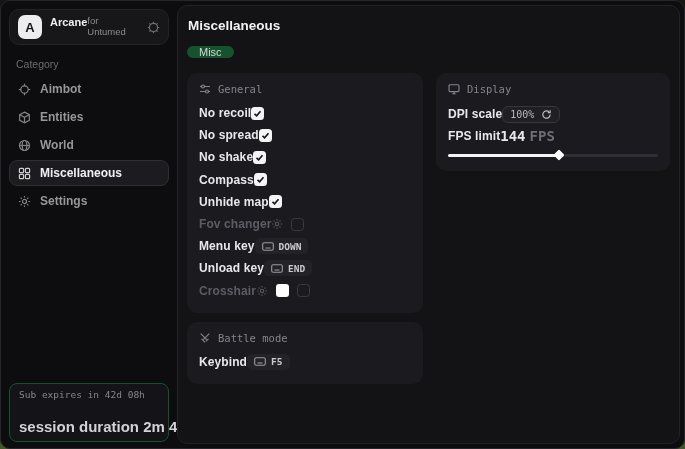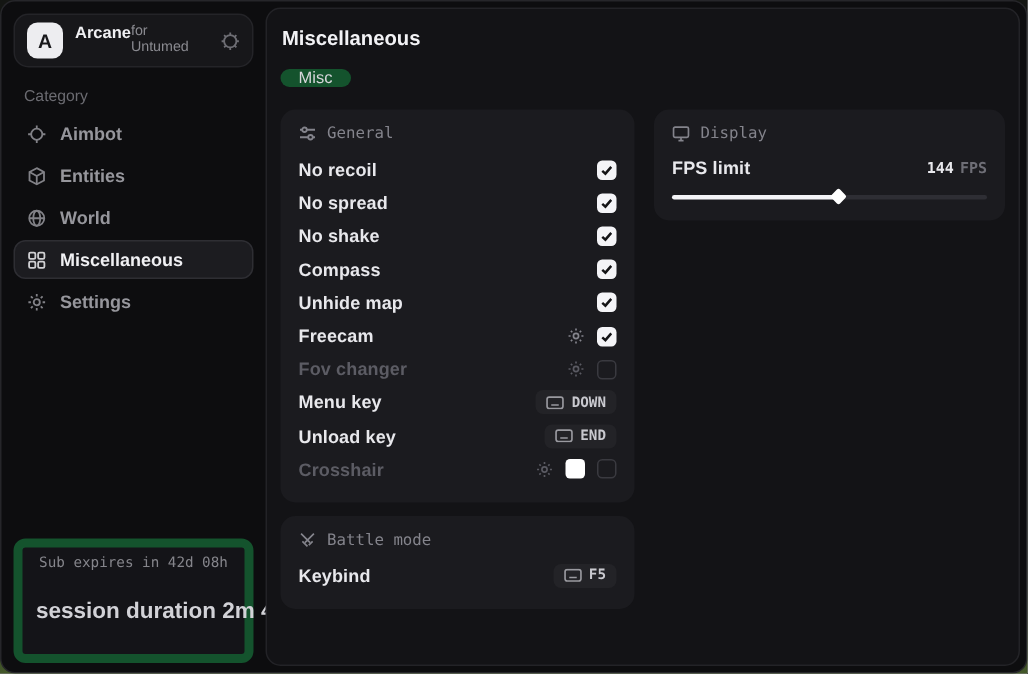--- a/index.html
+++ b/index.html
@@ -41,23 +41,22 @@
   .nav { display:flex; flex-direction:column; gap:2px; }
   .nav-item {
     height:26px; display:flex; align-items:center; gap:9px;
     padding:0 8px; border-radius:8px; border:1px solid transparent;
     color:#96969c; font-size:12px; font-weight:600; cursor:default;
   }
   .nav-item .nav-icon { display:flex; color:inherit; opacity:.85; }
   .nav-item.selected { background:#1c1c20; border-color:#2e2e33; color:#f0f0f3; }
   .sub-card {
     margin-top:auto;
-    background:#141418; border:6px solid #14532d; border-radius:8px;
-    padding:5px 9px 20px 9px;
-    text-align:center;
+    background:#141418; border:1px solid #14532d; border-radius:8px;
+    padding:5px 9px 6px 9px;
   }
   .sub-line1 { font-family:"DejaVu Sans Mono", monospace; font-size:9.5px; color:#85858b; white-space:nowrap; }
   .sub-line2 { font-size:15px; font-weight:bold; color:#d2d2d7; margin-top:18px; white-space:nowrap; }
   
   .main {
     flex:1; margin:4px 4px 4px 0;
     background:#131316; border:1px solid #232327; border-radius:10px;
     padding:12px 9px; overflow:hidden;
   }
   .page-title { font-size:13.5px; font-weight:bold; color:#f2f2f5; margin-left:1px; }
@@ -70,21 +69,21 @@
   .content { display:flex; gap:13px; margin-top:13px; align-items:flex-start; }
   .col-left  { width:236px; flex:0 0 236px; display:flex; flex-direction:column; gap:9px; }
   .col-right { flex:1; }
   .panel { background:#1b1b1f; border-radius:10px; padding:10px 12px 11px 12px; }
   .panel-header {
     display:flex; align-items:center; gap:7px;
     font-family:"DejaVu Sans Mono", monospace; font-size:10.5px; color:#84848c;
     margin-bottom:7px;
   }
   .panel-header .ph-icon { display:flex; color:#84848c; }
-  .row { height:22.2px; display:flex; align-items:center; justify-content:space-between; }
+  .row { height:22.2px; display:flex; align-items:center; }
   .row-label { font-size:12px; font-weight:700; color:#e8e8ec; letter-spacing:.1px; }
   .row.disabled .row-label { color:#5c5c64; }
   .controls { display:flex; align-items:center; gap:8px; }
   .cb { width:13px; height:13px; border-radius:3.5px; display:flex; align-items:center; justify-content:center; }
   .cb.checked { background:#f4f4f7; }
   .cb.unchecked { border:1px solid #3a3a40; background:transparent; }
   .gear-btn { display:flex; color:#84848c; cursor:pointer; }
   .row.disabled .gear-btn { color:#5a5a62; }
   .swatch { width:13px; height:13px; border-radius:3px; background:#ffffff; }
   .key-badge {
@@ -94,21 +93,21 @@
   }
   .key-badge .kb-icon { display:flex; color:#9a9aa0; }
   
   .dpi-badge {
     display:flex; align-items:center; gap:7px;
     background:#202024; border:1px solid #36363c; border-radius:6px;
     padding:2px 7px;
     font-family:"DejaVu Sans Mono", monospace; font-size:10px; color:#b9b9bf;
   }
   .dpi-badge .refresh { display:flex; color:#b9b9bf; }
-  .fps-value { font-family:"DejaVu Sans Mono", monospace; font-size:10px; }
+  .fps-value { font-family:"DejaVu Sans Mono", monospace; font-size:14px; }
   .fps-value .num { color:#e8e8ec; font-weight:bold; }
   .fps-value .unit { color:#6e6e76; font-weight:bold; margin-left:4px; }
   .slider { position:relative; height:10px; margin-top:4px; }
   .slider .track { position:absolute; top:4px; left:0; right:0; height:3px; border-radius:2px; background:#2e2e34; }
   .slider .fill  { position:absolute; top:4px; left:0; height:3px; border-radius:2px; background:#f4f4f7; }
   .slider .thumb {
     position:absolute; top:1px; width:8px; height:8px; background:#ffffff;
     transform:rotate(45deg); border-radius:1.5px;
   }
   svg { display:block; }
@@ -263,36 +262,20 @@
           <div class="row">
             <span class="row-label">Unhide map</span>
             <div class="controls">
               <span class="cb checked">
                 <svg width="9" height="9" viewBox="0 0 12 12" fill="none" stroke="#141416" stroke-width="2.2">
                     <polyline points="2,6.5 4.8,9 10,3"></polyline>
                   </svg>
               </span>
             </div>
           </div>
-          <div class="row">
-            <span class="row-label">Freecam</span>
-            <div class="controls">
-              <span class="gear-btn">
-                <svg width="12" height="12" viewBox="0 0 14 14" fill="none" stroke="currentColor" stroke-width="1.3">
-                  <circle cx="7" cy="7" r="2"></circle>
-                    <path d="M7 1.2v1.6M7 11.2v1.6M1.2 7h1.6M11.2 7h1.6M3 3l1.1 1.1M9.9 9.9 11 11M11 3 9.9 4.1M4.1 9.9 3 11"></path>
-                </svg>
-              </span>
-              <span class="cb checked">
-                <svg width="9" height="9" viewBox="0 0 12 12" fill="none" stroke="#141416" stroke-width="2.2">
-                    <polyline points="2,6.5 4.8,9 10,3"></polyline>
-                  </svg>
-              </span>
-            </div>
-          </div>
           <div class="row disabled">
             <span class="row-label">Fov changer</span>
             <div class="controls">
               <span class="gear-btn">
                 <svg width="12" height="12" viewBox="0 0 14 14" fill="none" stroke="currentColor" stroke-width="1.3">
                   <circle cx="7" cy="7" r="2"></circle>
                     <path d="M7 1.2v1.6M7 11.2v1.6M1.2 7h1.6M11.2 7h1.6M3 3l1.1 1.1M9.9 9.9 11 11M11 3 9.9 4.1M4.1 9.9 3 11"></path>
                 </svg>
               </span>
               <span class="cb unchecked"></span>
@@ -373,20 +356,32 @@
           <div class="panel-header">
             <span class="ph-icon">
               <svg width="12" height="12" viewBox="0 0 14 14" fill="none" stroke="currentColor" stroke-width="1.3">
                 <rect x="1.2" y="2" width="11.6" height="8" rx="1.2"></rect>
                   <path d="M5 12.5h4M7 10v2.5"></path>
               </svg>
             </span>
             <span>Display</span>
           </div>
 
+          <div class="row" style="height:24px">
+            <span class="row-label">DPI scale</span>
+            <span class="dpi-badge">
+              <span>100%</span>
+              <span class="refresh">
+                <svg width="11" height="11" viewBox="0 0 12 12" fill="none" stroke="currentColor" stroke-width="1.3">
+                  <path d="M10 6a4 4 0 1 1-1.2-2.85"></path>
+                    <path d="M10 1.4V4H7.4"></path>
+                </svg>
+              </span>
+            </span>
+          </div>
 
           <div class="row" style="height:20px">
             <span class="row-label">FPS limit</span>
             <span class="fps-value">
               <span class="num">144</span><span class="unit">FPS</span>
             </span>
           </div>
 
           <div class="slider">
             <div class="track"></div>

